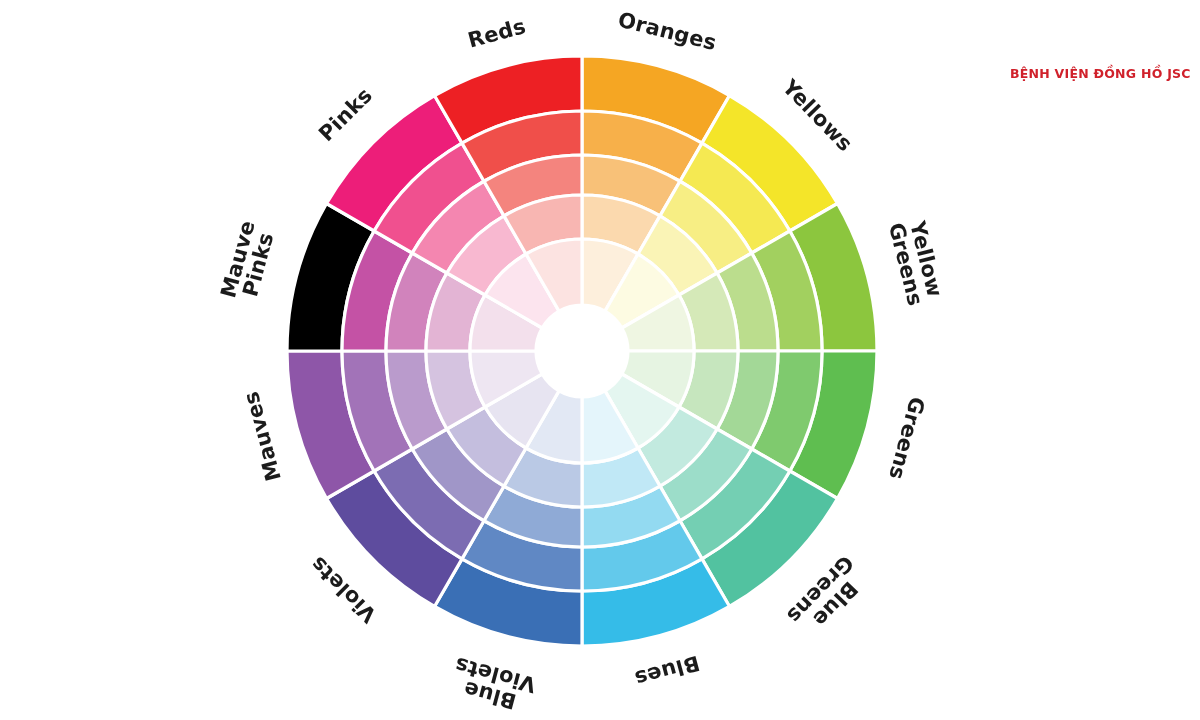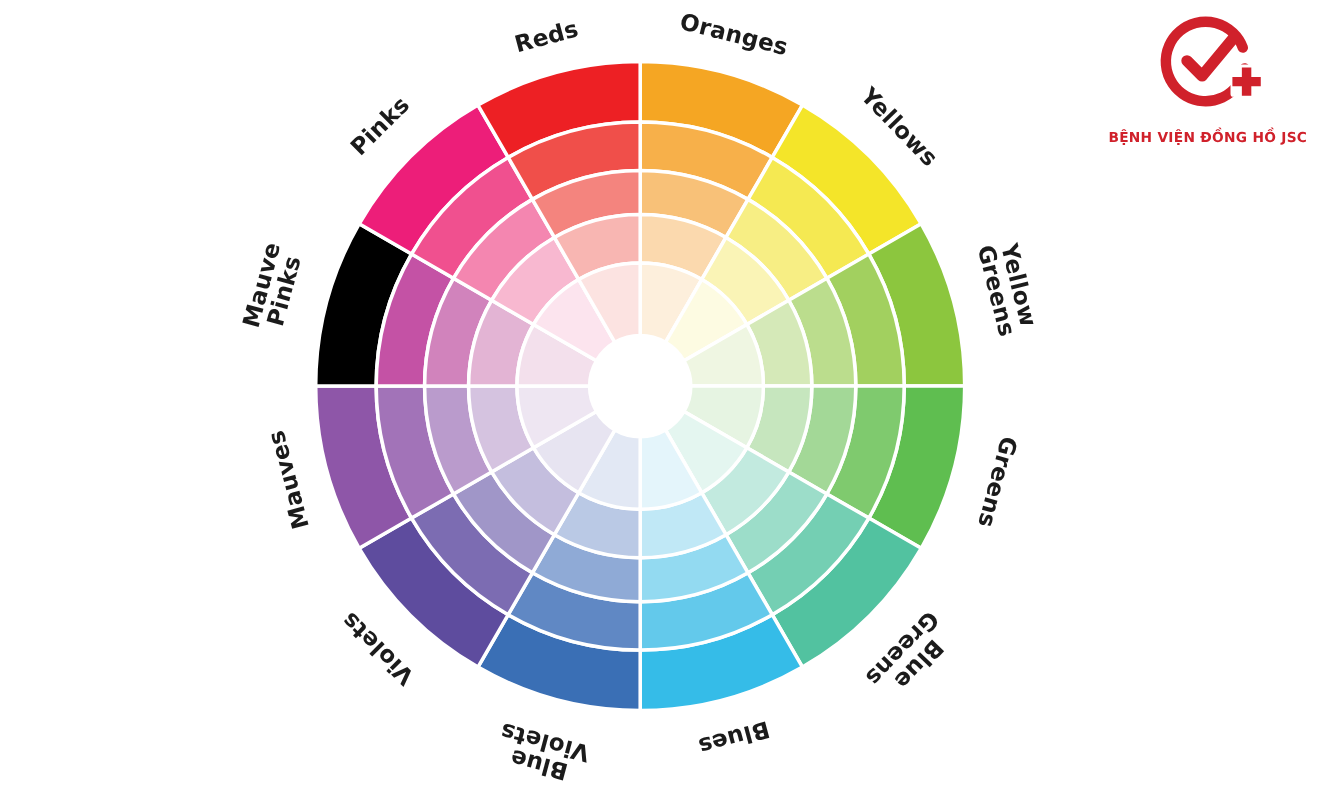--- a/index.html
+++ b/index.html
@@ -57,23 +57,23 @@
   }
 
   
   #brand-logo {
     position: absolute;
     right: 14px;
     top: 14px;
     width: 176px;
     height: 118px;
     display: flex;
-    flex-direction: column;
+    flex-direction: row;
     align-items: center;
-    justify-content: space-between;
+    justify-content: flex-start;
   }
   #brand-mark {
     width: 104px;
     height: 86px;
     display: block;
   }
   #brand-text {
     margin-top: 1px;
     font-family: "DejaVu Sans", "Liberation Sans", sans-serif;
     font-weight: bold;

